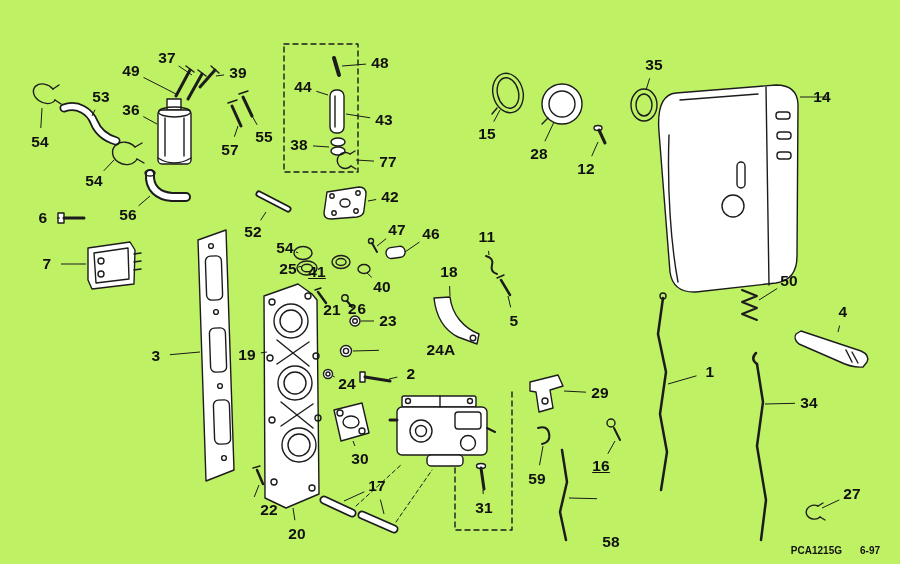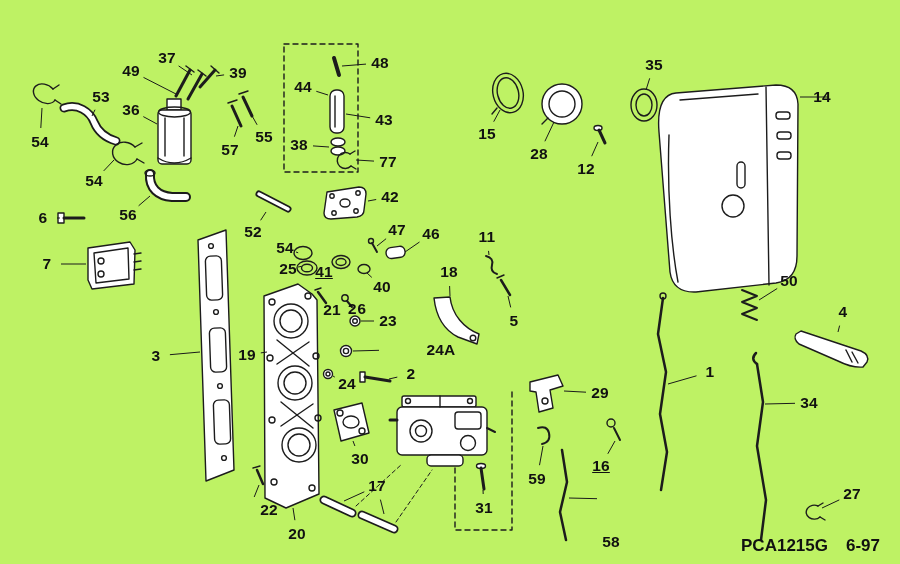--- a/index.html
+++ b/index.html
@@ -2,21 +2,21 @@
 <html><head>
 <meta charset="utf-8">
 <style>
   html,body{margin:0;padding:0;background:#fff;}
   .stage{position:relative;width:900px;height:564px;background:#bef264;
          font-family:"Liberation Sans",sans-serif;overflow:hidden;}
   .stage svg{position:absolute;left:0;top:0;}
   .callout{position:absolute;transform:translate(-50%,-50%);font-weight:700;
            font-size:15.5px;color:#111;white-space:nowrap;letter-spacing:.2px;}
   .footer{position:absolute;right:20px;bottom:8px;display:flex;gap:18px;
-          font-weight:700;font-size:17px;color:#111;}
+          font-weight:700;font-size:10px;color:#111;}
 </style>
 </head>
 <body>
 
 <div class="stage">
 
 <svg width="900" height="564" viewBox="0 0 900 564">
  <g id="art" stroke="#1c1c1c" fill="none" stroke-width="1.4" stroke-linecap="round" stroke-linejoin="round">
 
   <rect x="284" y="44" width="74" height="128" stroke-dasharray="5 4"></rect>
@@ -403,21 +403,21 @@
       <div class="callout" style="left: 388px; top: 162px;">77</div>
       <div class="callout" style="left: 94px; top: 181px;">54</div>
       <div class="callout" style="left: 390px; top: 197px;">42</div>
       <div class="callout" style="left: 128px; top: 215px;">56</div>
       <div class="callout" style="left: 253px; top: 232px;">52</div>
       <div class="callout" style="left: 397px; top: 230px;">47</div>
       <div class="callout" style="left: 431px; top: 234px;">46</div>
       <div class="callout" style="left: 43px; top: 218px;">6</div>
       <div class="callout" style="left: 285px; top: 248px;">54</div>
       <div class="callout" style="left: 288px; top: 269px;">25</div>
-      <div class="callout" style="left: 324px; top: 272px; text-decoration: underline;">41</div>
+      <div class="callout" style="left: 317px; top: 272px; text-decoration: underline;">41</div>
       <div class="callout" style="left: 382px; top: 287px;">40</div>
       <div class="callout" style="left: 487px; top: 237px;">11</div>
       <div class="callout" style="left: 449px; top: 272px;">18</div>
       <div class="callout" style="left: 514px; top: 321px;">5</div>
       <div class="callout" style="left: 789px; top: 281px;">50</div>
       <div class="callout" style="left: 843px; top: 312px;">4</div>
       <div class="callout" style="left: 47px; top: 264px;">7</div>
       <div class="callout" style="left: 332px; top: 310px;">21</div>
       <div class="callout" style="left: 357px; top: 310px; font-family: Liberation Mono, monospace;">26</div>
       <div class="callout" style="left: 388px; top: 321px;">23</div>

